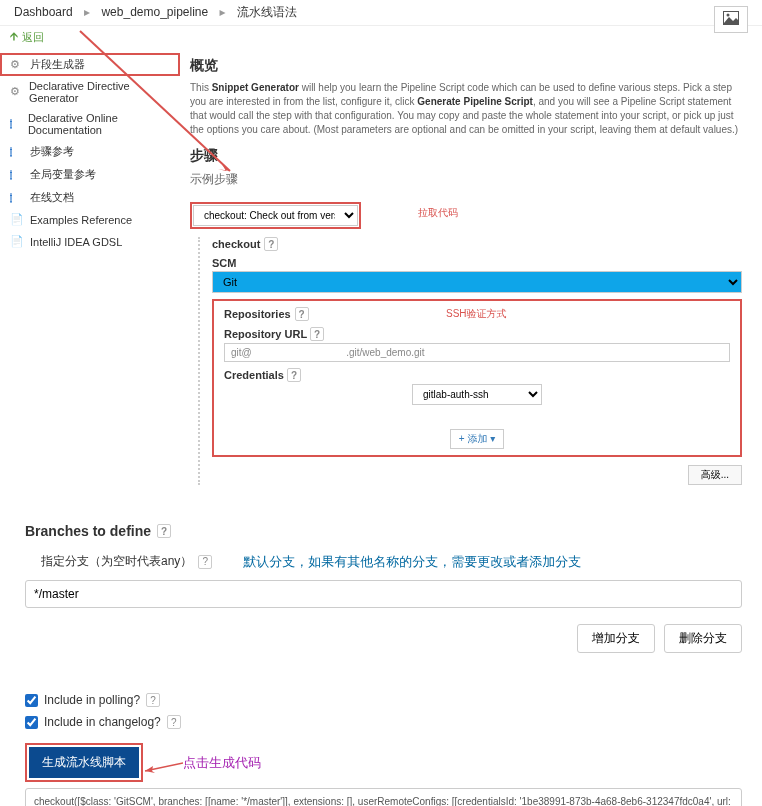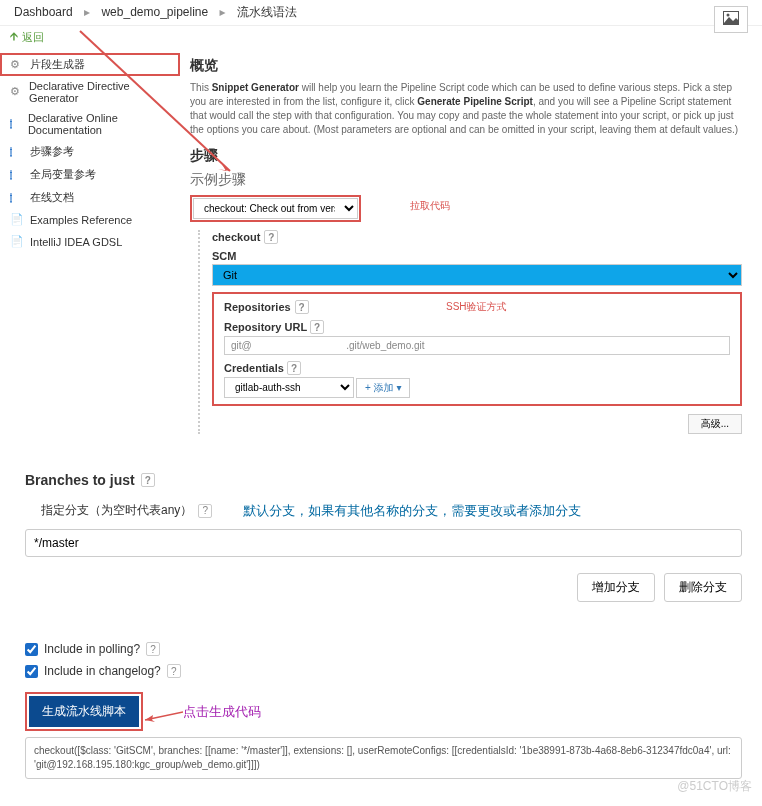--- a/index.html
+++ b/index.html
@@ -15,33 +15,33 @@
 .sidebar-item { padding: 4px 10px; font-size: 11px; color: #333; display: flex; align-items: center; gap: 6px; cursor: pointer; }
 .sidebar-item.selected { border: 2px solid #d9534f; padding: 2px 8px; }
 .sidebar-icon { width: 14px; height: 14px; display: inline-block; }
 .icon-gear { color: #888; }
 .icon-info { background: #1a6bc7; border-radius: 50%; width: 12px; height: 12px; color: #fff; font-size: 9px; text-align: center; line-height: 12px; }
 .icon-doc2 { color: #1a6bc7; }
 .main { flex: 1; padding: 8px 20px 8px 10px; position: relative; }
 .main h3 { font-size: 14px; font-weight: bold; margin-bottom: 6px; }
 .desc { font-size: 10px; color: #666; line-height: 1.4; margin-bottom: 10px; }
 .desc b { color: #333; }
-.step-label { font-size: 14px; color: #666; margin-bottom: 6px; }
+.step-label { font-size: 12px; color: #666; margin-bottom: 14px; }
 .step-select { border: 1px solid #ccc; padding: 3px 6px; font-size: 10px; width: 165px; background: #fff; }
 .step-box { border: 2px solid #d9534f; padding: 1px; display: inline-block; margin-bottom: 8px; }
 .annotation { color: #d9534f; font-size: 10px; position: absolute; }
 .checkout-section { border-left: 2px dotted #ccc; margin-left: 8px; padding-left: 12px; }
 .field-row { margin: 6px 0; }
 .field-label { font-size: 11px; font-weight: bold; margin-bottom: 2px; display: flex; align-items: center; gap: 4px; }
 .help-icon { display: inline-flex; width: 14px; height: 14px; border: 1px solid #ccc; border-radius: 2px; color: #888; font-size: 10px; align-items: center; justify-content: center; cursor: pointer; }
 .select-full { width: 100%; border: 1px solid #ccc; padding: 3px 6px; font-size: 11px; background: #0ea5e9; }
 .repo-box { border: 2px solid #d9534f; padding: 6px 10px; margin-top: 6px; }
 .repo-box .sub-label { font-size: 11px; font-weight: bold; margin: 6px 0 2px; }
 .input-text { width: 100%; border: 1px solid #ccc; padding: 3px 6px; font-size: 10px; color: #888; }
-.cred-row { display: flex; gap: 2px; align-items: center; }
+.cred-row { display: flex; gap: 24px; align-items: center; flex-direction: column; }
 .cred-select { border: 1px solid #ccc; padding: 3px 6px; font-size: 10px; width: 130px; background: #fff; }
 .btn-small { border: 1px solid #ccc; background: #fff; padding: 2px 8px; font-size: 10px; color: #337ab7; cursor: pointer; }
 .btn-adv { border: 1px solid #ccc; background: #f8f8f8; padding: 2px 12px; font-size: 10px; float: right; margin-top: 8px; cursor: pointer; }
 .img-btn { position: absolute; top: 6px; right: 14px; border: 1px solid #ccc; padding: 4px 8px; background: #fff; cursor: pointer; }
 .red-arrow { position: absolute; pointer-events: none; }
 
 .lower-section { padding: 10px 20px 20px 25px; }
 .section-title { font-size: 14px; font-weight: bold; margin: 20px 0 8px; display: flex; align-items: center; gap: 6px; }
 .sub-title { font-size: 12px; margin: 6px 0; display: flex; align-items: center; gap: 6px; }
 .branch-input { width: 100%; border: 1px solid #ccc; border-radius: 3px; padding: 6px 8px; font-size: 12px; margin: 4px 0 10px; }
@@ -123,21 +123,21 @@
       </p>
 
       <h3>步骤</h3>
       <div class="step-label">示例步骤</div>
       <div style="position:relative">
         <span class="step-box">
           <select class="step-select">
             <option>checkout: Check out from version control</option>
           </select>
         </span>
-        <span class="annotation" style="left:220px; top:4px">拉取代码</span>
+        <span class="annotation" style="left:228px; top:4px">拉取代码</span>
       </div>
 
       <div class="checkout-section">
         <div class="field-label">
           <span>checkout</span>
           <span class="help-icon">?</span>
         </div>
         <div class="field-row">
           <div class="field-label">SCM</div>
           <select class="select-full">
@@ -176,21 +176,21 @@
       <svg class="red-arrow" style="left:-130px; top:-28px;" width="200" height="160">
         <line x1="30" y1="10" x2="180" y2="150" stroke="#d9534f" stroke-width="2"></line>
         <polygon points="180,150 170,140 176,150 168,148" fill="#d9534f"></polygon>
       </svg>
     </div>
   </div>
 </div>
 
 <div class="lower-section lower-wrap">
   <div class="section-title">
-    <span>Branches to just</span>
+    <span>Branches to define</span>
     <span class="help-icon">?</span>
   </div>
   <div style="display:flex; align-items:center;">
     <div class="sub-title" style="margin-left:16px">
       <span>指定分支（为空时代表any）</span>
       <span class="help-icon">?</span>
     </div>
     <span class="annotation2">默认分支，如果有其他名称的分支，需要更改或者添加分支</span>
   </div>
   <input class="branch-input" value="*/master" style="">

